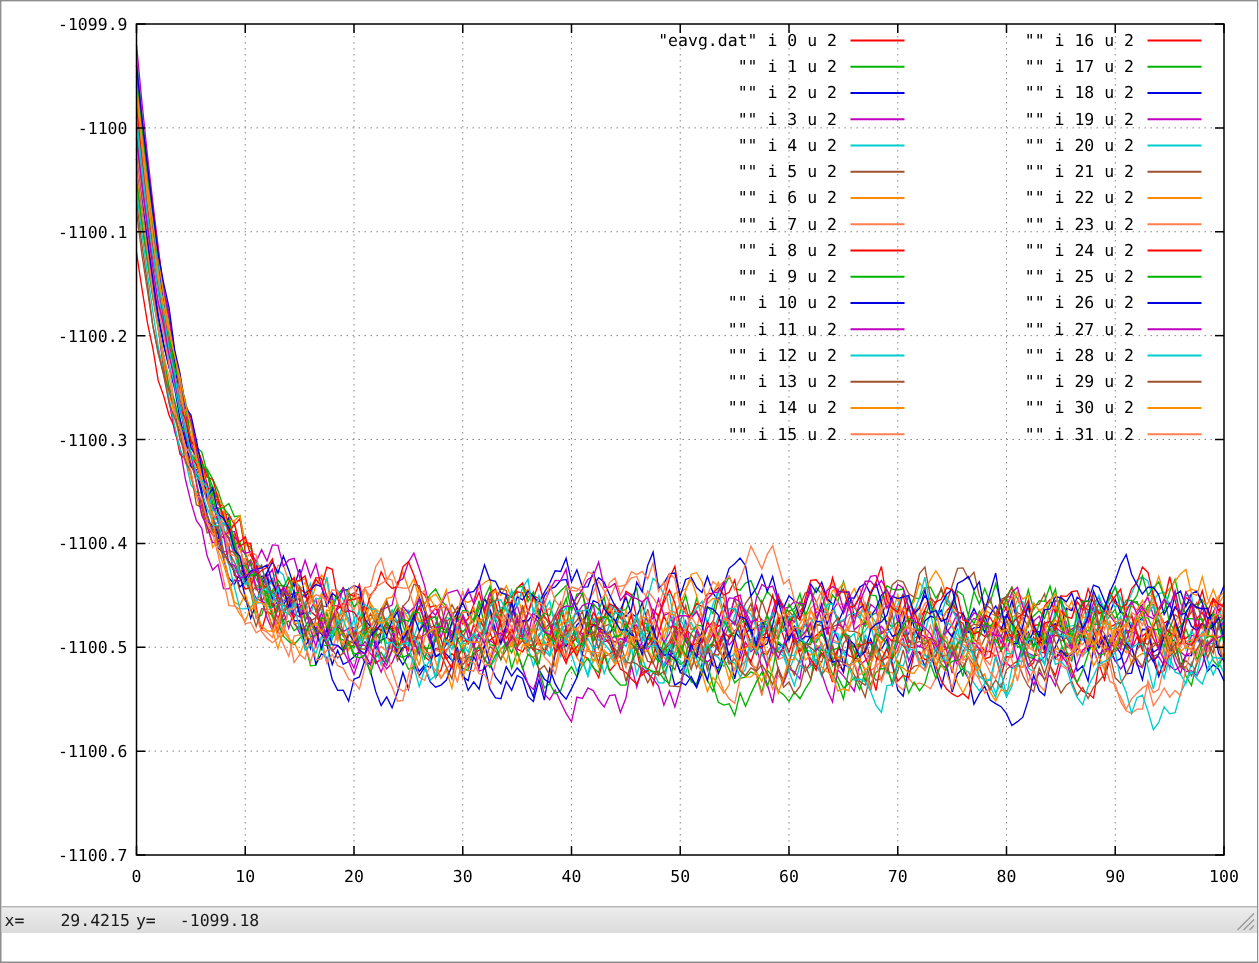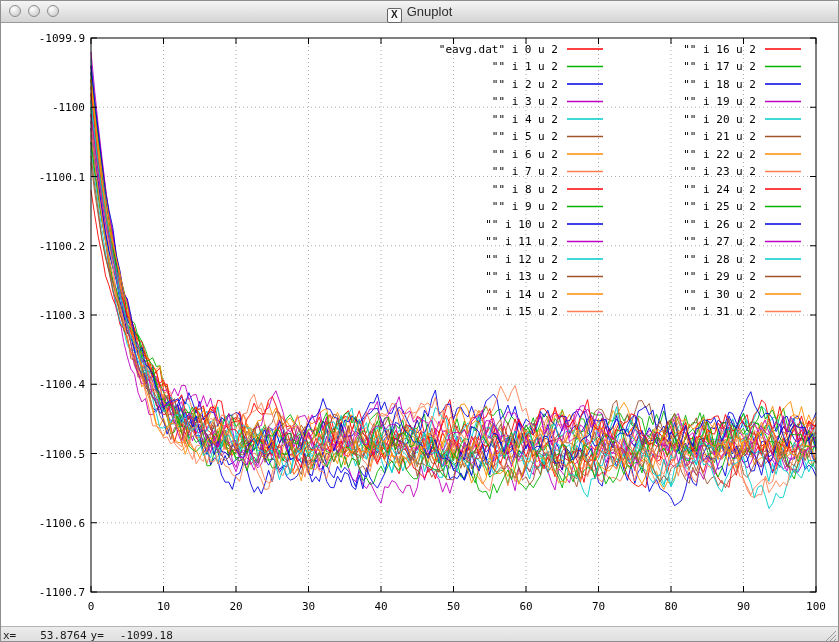--- a/index.html
+++ b/index.html
@@ -42,30 +42,20 @@
   .statusbar .xv{margin-left:24px;}
   .statusbar .yl{margin-left:4px;}
   .statusbar .yv{margin-left:16px;}
   .grip{position:absolute;right:1px;bottom:1px;width:13px;height:13px;}
 </style>
 </head>
 <body>
 
 <div class="window">
 
-  <div class="titlebar">
-    <div class="lights">
-      <span class="light"></span>
-      <span class="light"></span>
-      <span class="light"></span>
-    </div>
-    <div class="title">
-      <span class="xicon">X</span><span>Gnuplot</span>
-    </div>
-  </div>
 
   <div class="plot">
     <svg id="plot-svg" width="839" height="603" viewBox="0 0 839 603">
         <g>
           <line x1="162.5" y1="15" x2="162.5" y2="569" stroke="#777" stroke-width="0.6" stroke-dasharray="1,3"></line>
           <line x1="235" y1="15" x2="235" y2="569" stroke="#777" stroke-width="0.6" stroke-dasharray="1,3"></line>
           <line x1="307.5" y1="15" x2="307.5" y2="569" stroke="#777" stroke-width="0.6" stroke-dasharray="1,3"></line>
           <line x1="380" y1="15" x2="380" y2="569" stroke="#777" stroke-width="0.6" stroke-dasharray="1,3"></line>
           <line x1="452.5" y1="15" x2="452.5" y2="569" stroke="#777" stroke-width="0.6" stroke-dasharray="1,3"></line>
           <line x1="525" y1="15" x2="525" y2="569" stroke="#777" stroke-width="0.6" stroke-dasharray="1,3"></line>
@@ -240,21 +230,21 @@
           <line x1="764" y1="253.5" x2="800" y2="253.5" stroke="#a0522d" stroke-width="1.3"></line>
           <text x="755" y="274.5" text-anchor="end" class="tick">"" i 30 u 2</text>
           <line x1="764" y1="271" x2="800" y2="271" stroke="#ff8c00" stroke-width="1.3"></line>
           <text x="755" y="292" text-anchor="end" class="tick">"" i 31 u 2</text>
           <line x1="764" y1="288.5" x2="800" y2="288.5" stroke="#ff7f50" stroke-width="1.3"></line>
         </g>
       </svg>
   </div>
 
   <div class="statusbar">
-    <span>x=</span><span class="xv">53.8764</span><span class="yl">y=</span><span class="yv">-1099.18</span>
+    <span>x=</span><span class="xv">29.4215</span><span class="yl">y=</span><span class="yv">-1099.18</span>
     <span class="grip">
       <svg width="13" height="13" viewBox="0 0 13 13">
         <line x1="12" y1="1" x2="1" y2="12" stroke="#9a9a9a" stroke-width="1"></line>
         <line x1="12" y1="5" x2="5" y2="12" stroke="#9a9a9a" stroke-width="1"></line>
         <line x1="12" y1="9" x2="9" y2="12" stroke="#9a9a9a" stroke-width="1"></line>
       </svg>
     </span>
   </div>
 
 </div>

